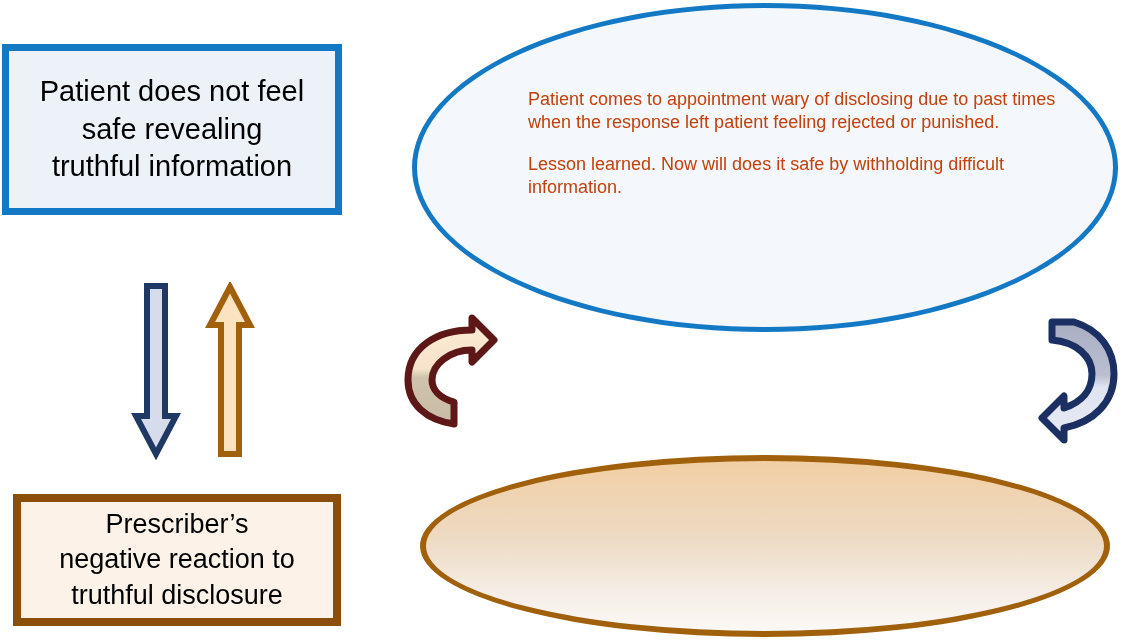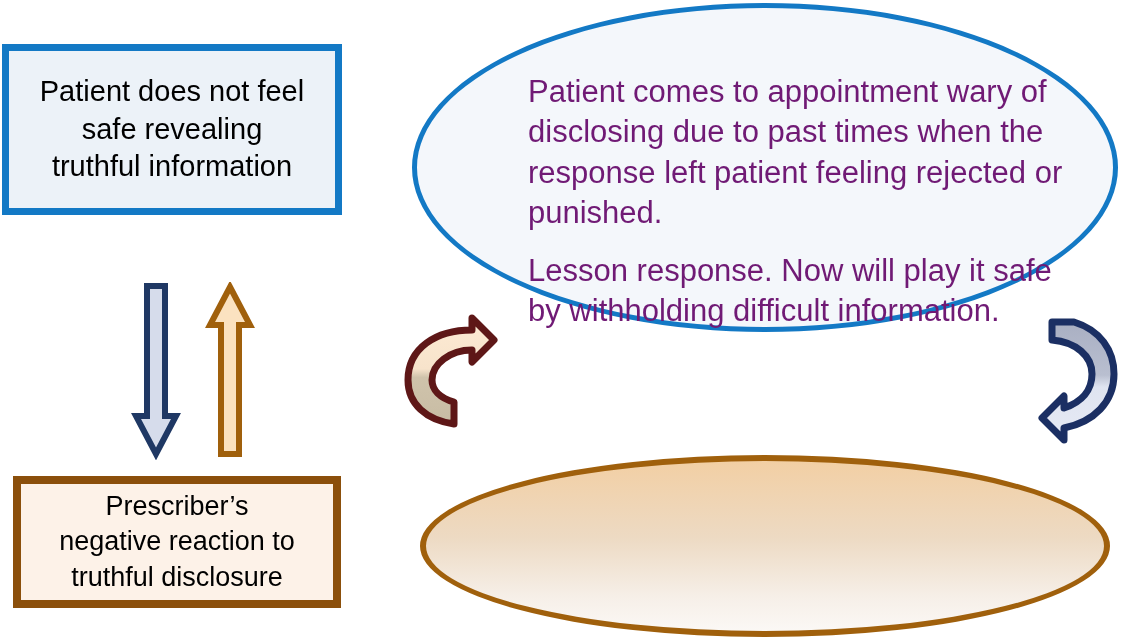--- a/index.html
+++ b/index.html
@@ -34,21 +34,21 @@
 
   #box-patient {
     left: 2px;  top: 44px;
     width: 340px; height: 171px;
     border: 7px solid #1379c5;
     background: #ecf2f8;
     font-size: 29px;
   }
 
   #box-prescriber {
-    left: 13px; top: 476px;
+    left: 13px; top: 494px;
     width: 328px; height: 132px;
     border: 8px solid #8b4f0b;
     background: #fdf2e8;
     font-size: 27px;
   }
 
   
   .ellipse {
     position: absolute;
     box-sizing: border-box;
@@ -62,23 +62,24 @@
   }
   #ellipse-bottom {
     left: 420px; top: 455px;
     width: 690px; height: 182px;
     border: 6px solid #a0600c;
     background: linear-gradient(to bottom, #f2cfa4 0%, #eddac3 45%, #f6efe8 80%, #fbf8f5 100%);
   }
 
   .ellipse-text {
     position: absolute;
-    color: #701a75;
-    font-size: 31px;
+    color: #c2410c;
+    font-size: 18px;
     line-height: 1.30;
+    margin-top: 16px;
   }
   #ellipse-top-text  { left: 528px; top: 72px;  width: 540px; }
   #ellipse-top-text p { margin: 0 0 18px 0; }
   #ellipse-top-text p:last-child { margin-bottom: 0; }
   #ellipse-bottom-text { left: 528px; top: 460px; width: 520px; }
 
   
   .straight-arrow { position: absolute; }
   #arrow-down { left: 130px; top: 282px; }
   #arrow-up   { left: 204px; top: 282px; }
@@ -90,21 +91,21 @@
 </style>
 </head>
 <body>
 
 <div id="stage">
 
   <div class="ellipse" id="ellipse-top"></div>
 
   <div class="ellipse-text" id="ellipse-top-text">
     <p>Patient comes to appointment wary of disclosing due to past times when the response left patient feeling rejected or punished.</p>
-    <p>Lesson response. Now will play it safe by withholding difficult information.</p>
+    <p>Lesson learned. Now will does it safe by withholding difficult information.</p>
   </div>
 
   <div class="ellipse" id="ellipse-bottom"></div>
 
 
   <div class="box" id="box-patient">
     <span class="box-text">Patient does not feel
 safe revealing
 truthful information</span>
   </div>

